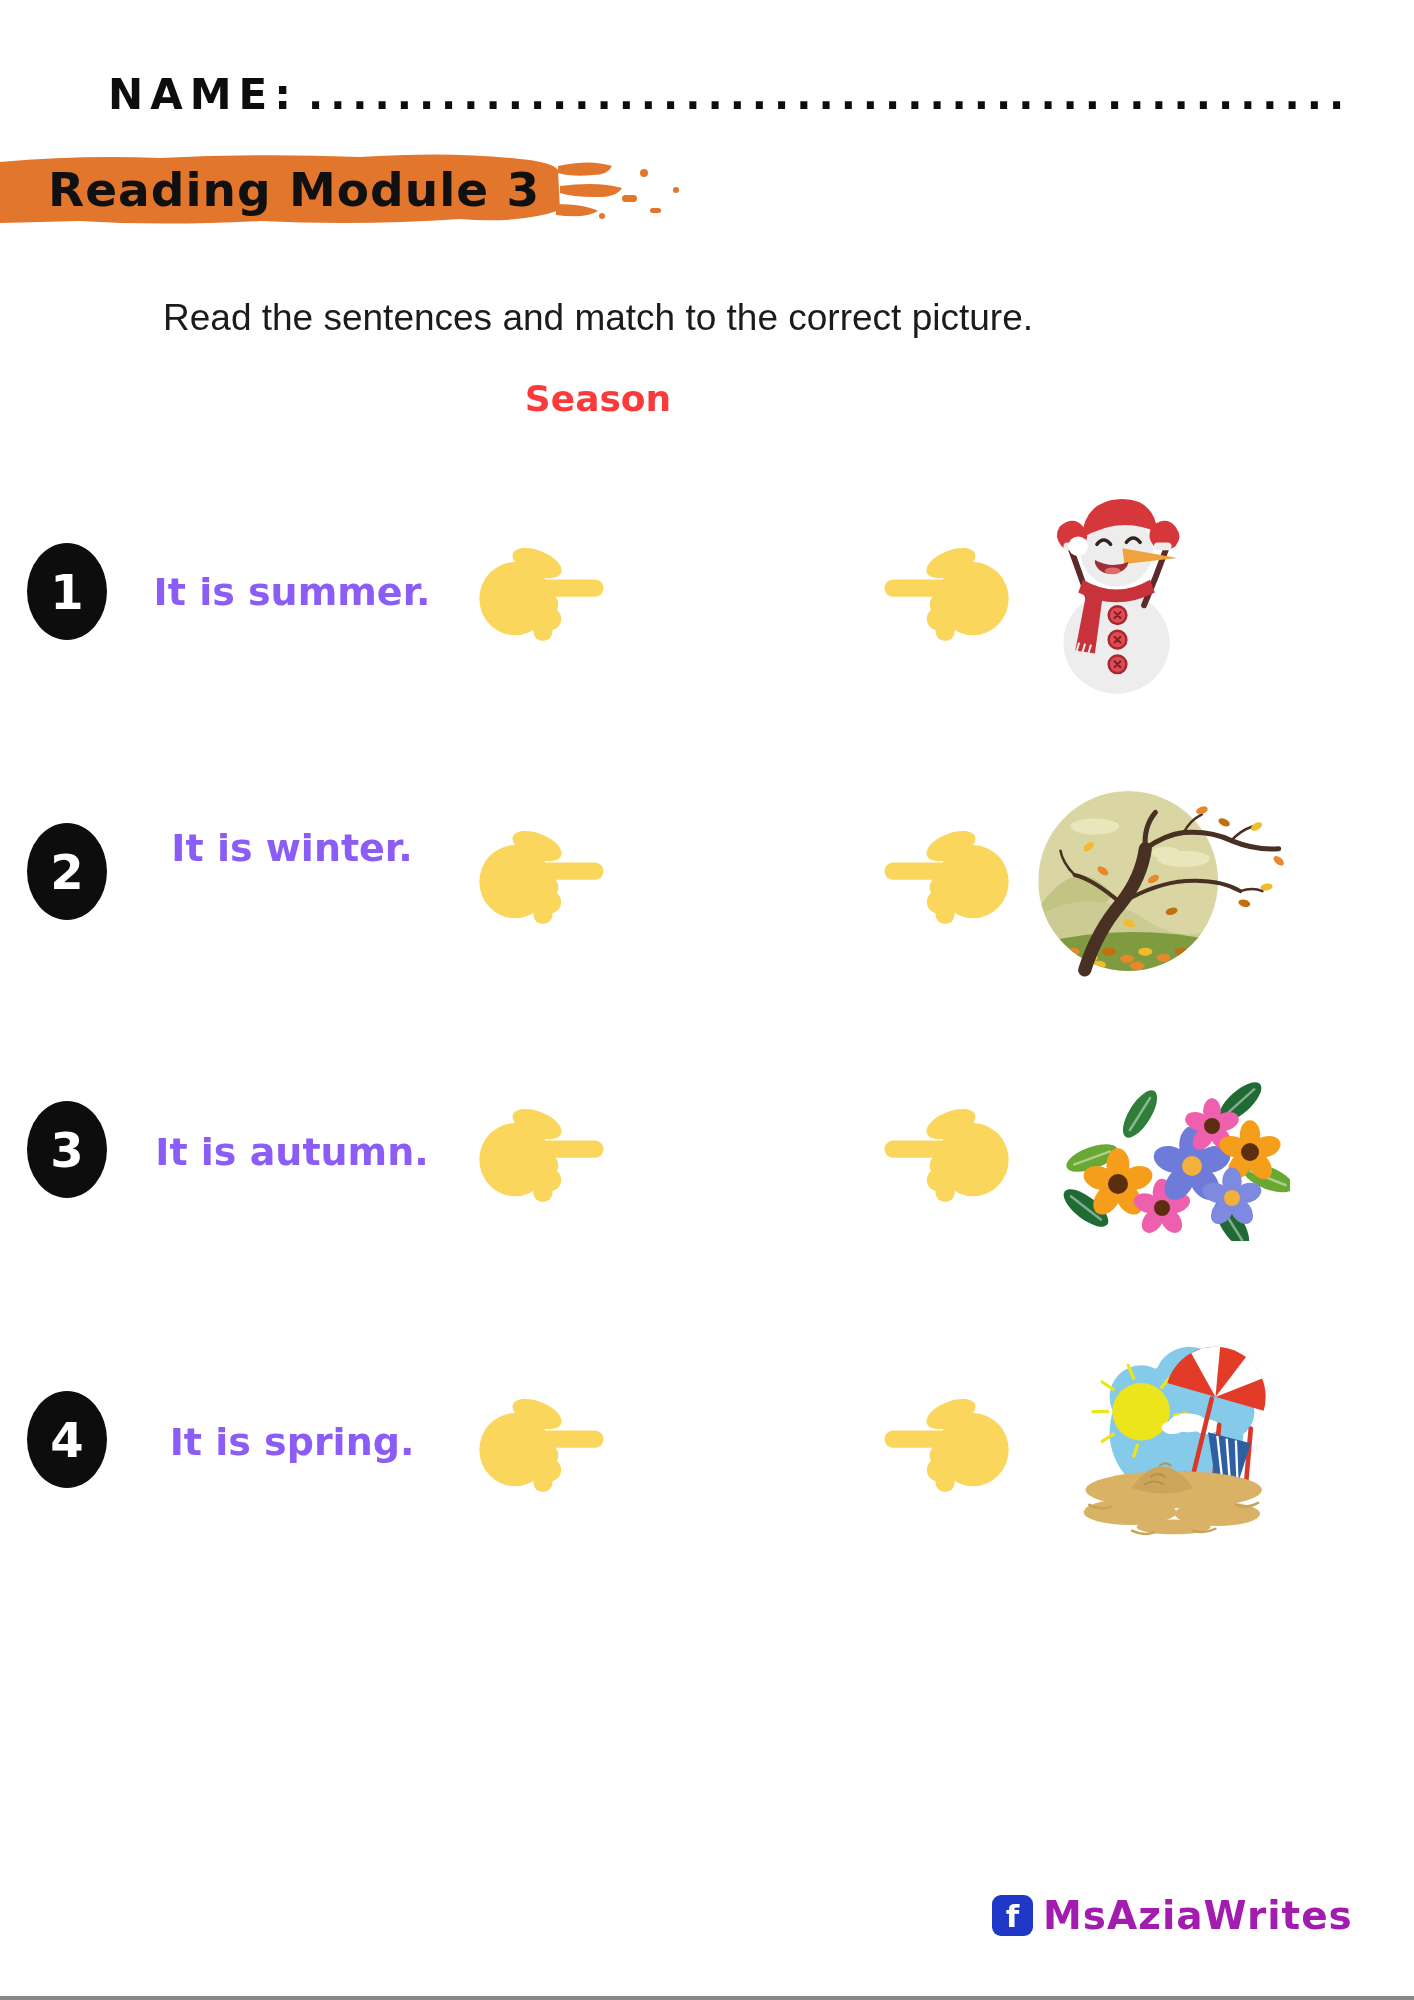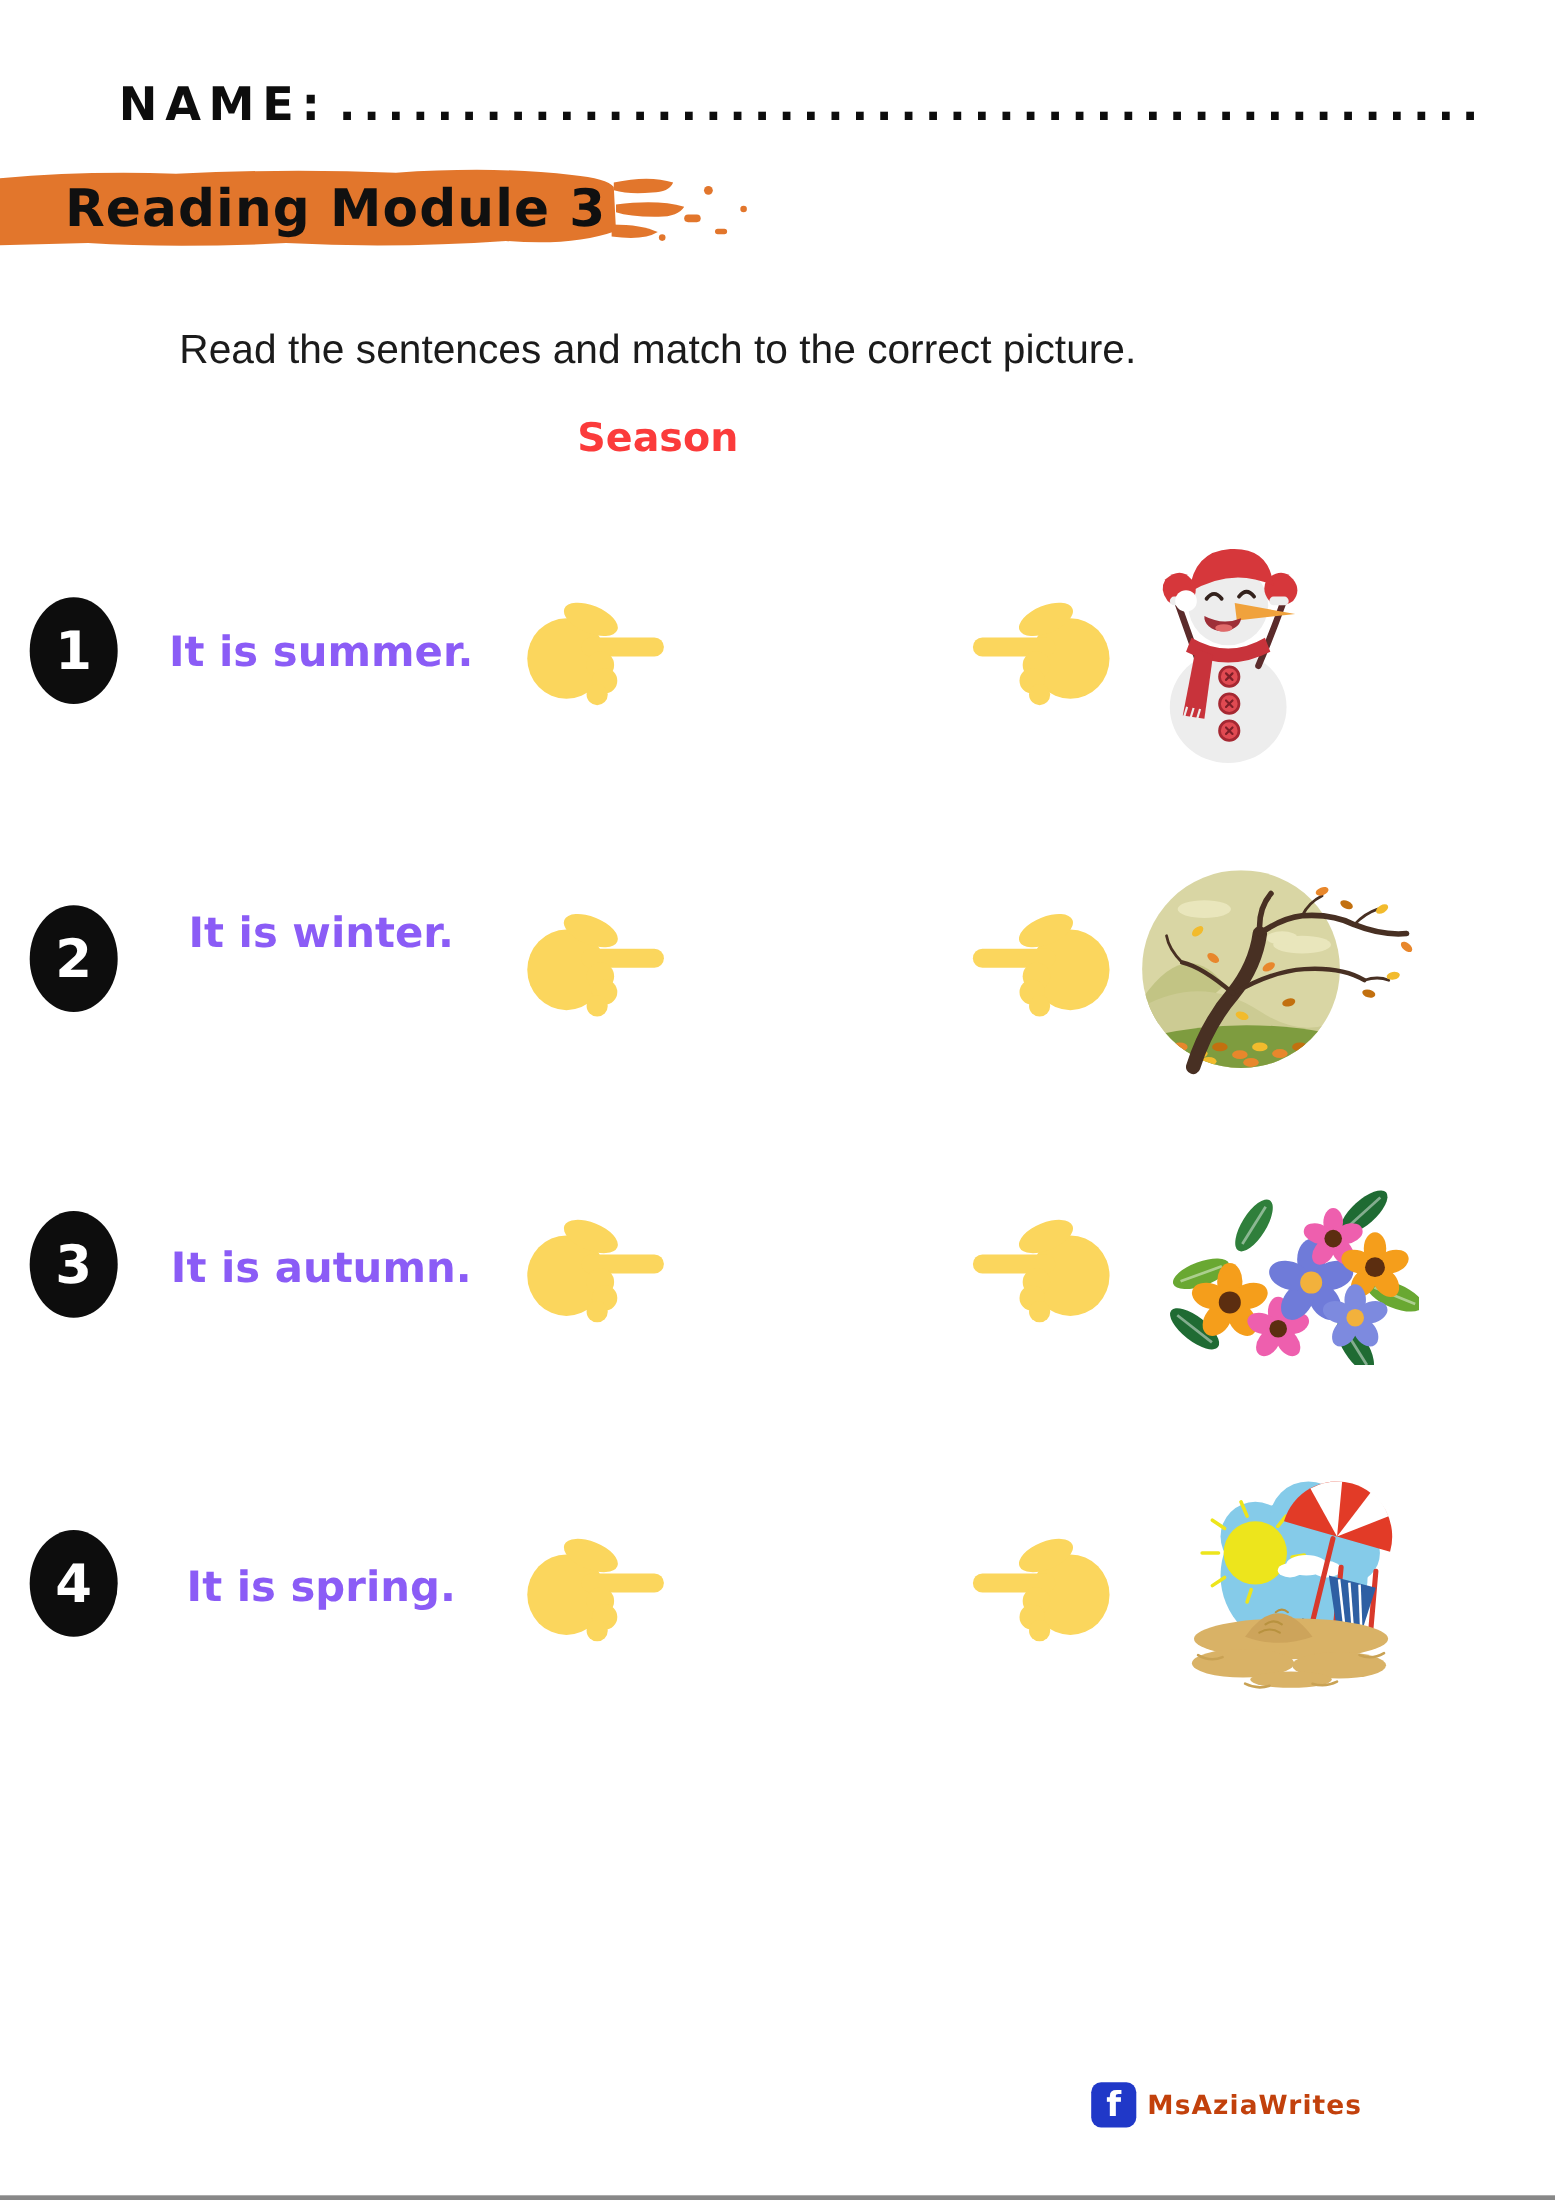--- a/index.html
+++ b/index.html
@@ -10,21 +10,21 @@
   }
   
   .name-line{position:absolute;left:108px;top:70px;white-space:nowrap;}
   .name-label{font-size:42px;font-weight:700;letter-spacing:7px;color:#0d0d0d;}
   .name-dots{font-size:40px;font-weight:700;letter-spacing:7px;color:#0d0d0d;margin-left:10px;}
   
   .banner{position:absolute;left:0;top:148px;width:840px;height:86px;}
   .banner svg{position:absolute;left:0;top:0;width:840px;height:86px;}
   .banner-title{
     position:absolute;left:48px;top:50%;transform:translateY(-52%);
-    font-size:47px;font-weight:800;color:#101010;white-space:nowrap;letter-spacing:1px;margin-left:11px;
+    font-size:47px;font-weight:800;color:#101010;white-space:nowrap;letter-spacing:1px;
   }
   .center-band{position:absolute;left:0;width:1120px;text-align:center;padding-left:38px;}
   .instruction{top:297px;font-size:37px;font-weight:500;color:#1b1b1b;font-family:"Liberation Sans","DejaVu Sans",sans-serif;}
   .topic{top:378px;font-size:36px;font-weight:800;color:#fb3b3b;}
   
   .num-badge{
     position:absolute;left:27px;width:80px;height:97px;border-radius:50%;
     background:#0d0d0d;display:flex;align-items:center;justify-content:center;
     color:#ffffff;font-size:48px;font-weight:800;
   }
@@ -37,21 +37,21 @@
   .hand-left svg{transform:scaleX(-1);}
   .pic{position:absolute;}
   .pic svg{display:block;}
   
   .footer{position:absolute;left:992px;top:1893px;display:flex;align-items:center;gap:10px;}
   .fb-icon{
     width:41px;height:41px;border-radius:9px;background:#2038c8;
     display:flex;align-items:center;justify-content:center;
   }
   .fb-f{color:#ffffff;font-size:31px;font-weight:800;line-height:1;transform:translateY(1px);}
-  .credit{font-size:24px;font-weight:800;color:#c2410c;letter-spacing:1px;text-align:right;}
+  .credit{font-size:39px;font-weight:800;color:#a21caf;letter-spacing:1px;text-align:right;}
 </style>
 </head>
 <body>
 
 <div class="page">
 
   <div class="name-line">
     <span class="name-label">NAME:</span><span class="name-dots">...............................................</span>
   </div>
 

